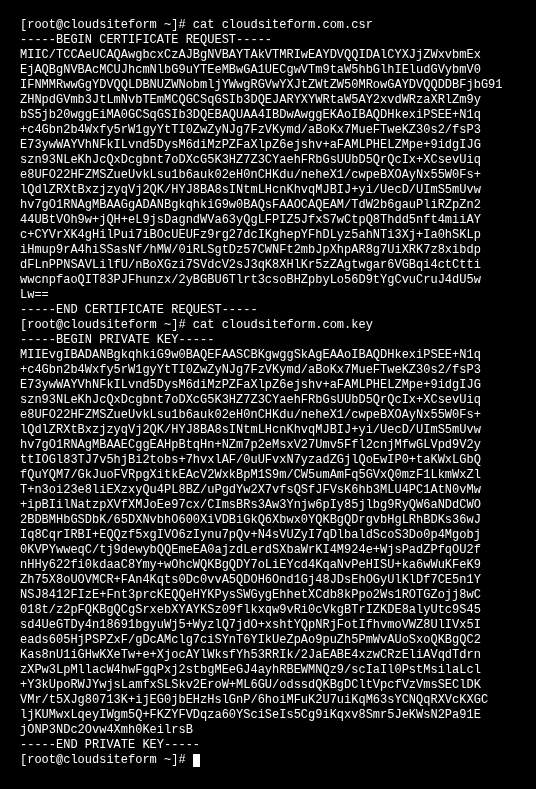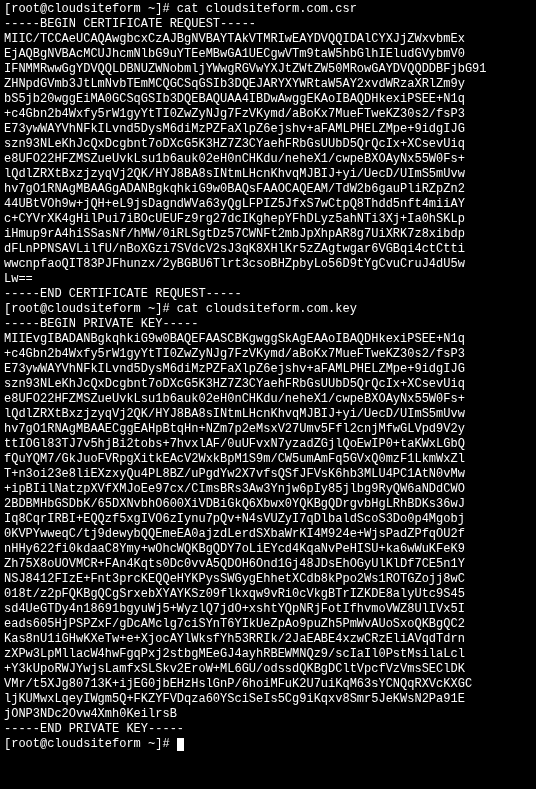--- a/index.html
+++ b/index.html
@@ -4,21 +4,21 @@
 <style>
   html, body {
     margin: 0;
     padding: 0;
     background: #000;
     width: 536px;
     height: 789px;
     overflow: hidden;
   }
   pre {
-    margin: 0;
+    margin: 16px;
     padding: 2px 4px;
     font-family: "Courier New", Courier, monospace;
     font-size: 12px;
     line-height: 15px;
     color: #fff;
     white-space: pre-wrap;
     word-break: break-all;
   }
   .cursor {
     display: inline-block;

